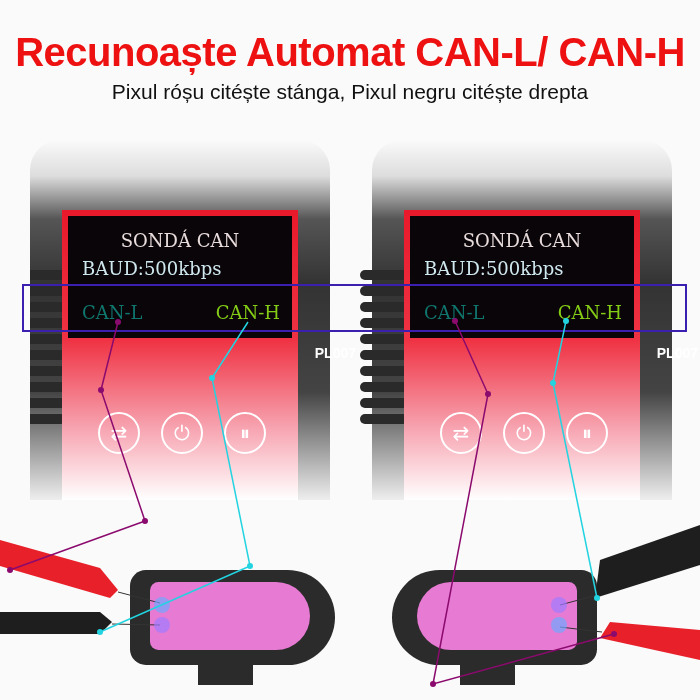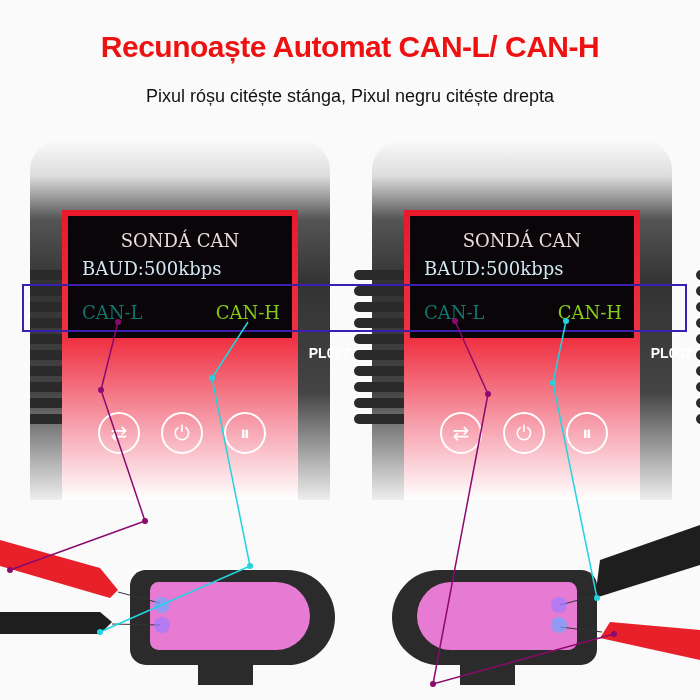--- a/index.html
+++ b/index.html
@@ -1,19 +1,19 @@
 <!DOCTYPE html>
 <html><head>
 <meta charset="utf-8">
 <style>
 html,body{margin:0;padding:0;}
 body{width:700px;height:700px;background:#fafafa;position:relative;overflow:hidden;font-family:"Liberation Sans",sans-serif;}
-.title{position:absolute;left:0;top:30px;width:700px;text-align:center;color:#ee1111;font-weight:bold;font-size:30px;letter-spacing:-0.5px;}
-.subtitle{position:absolute;left:0;top:80px;width:700px;text-align:center;color:#111;font-size:18px;margin-top:6px;}
-.device{position:absolute;top:140px;width:360px;height:360px;}
+.title{position:absolute;left:0;top:30px;width:700px;text-align:center;color:#ee1111;font-weight:bold;font-size:40px;letter-spacing:-0.5px;}
+.subtitle{position:absolute;left:0;top:80px;width:700px;text-align:center;color:#111;font-size:21px;}
+.device{position:absolute;top:140px;width:360px;height:360px;padding-left:6px;}
 .dev-body{position:absolute;left:0;top:0;width:300px;height:360px;background:linear-gradient(#fafafa 0%,#ddd 10%,#555 22%,#333 40%,#444 70%,#eee 100%);border-radius:30px 30px 0 0;}
 .fins{position:absolute;top:130px;width:36px;height:200px;}
 .fin{height:10px;margin-bottom:6px;background:#2a2a2a;border-radius:0 6px 6px 0;}
 .fins.right .fin{border-radius:6px 0 0 6px;}
 .red-panel{position:absolute;left:32px;top:70px;width:236px;height:290px;background:linear-gradient(#e8192a 0%,#ef3344 45%,#f7a3b0 75%,#fff 100%);}
 .screen{position:absolute;left:38px;top:76px;width:224px;height:122px;background:#0a0508;}
 .scr-title{position:absolute;left:0;top:14px;width:100%;text-align:center;color:#e8dcdc;font-family:"DejaVu Serif",serif;font-size:18px;}
 .scr-baud{position:absolute;left:14px;top:42px;color:#cfe8ef;font-family:"DejaVu Serif",serif;font-size:18px;}
 .scr-l{position:absolute;left:14px;top:86px;color:#0f766e;font-family:"DejaVu Serif",serif;font-size:18px;}
 .scr-h{position:absolute;right:12px;top:86px;color:#84cc16;font-family:"DejaVu Serif",serif;font-size:18px;}

